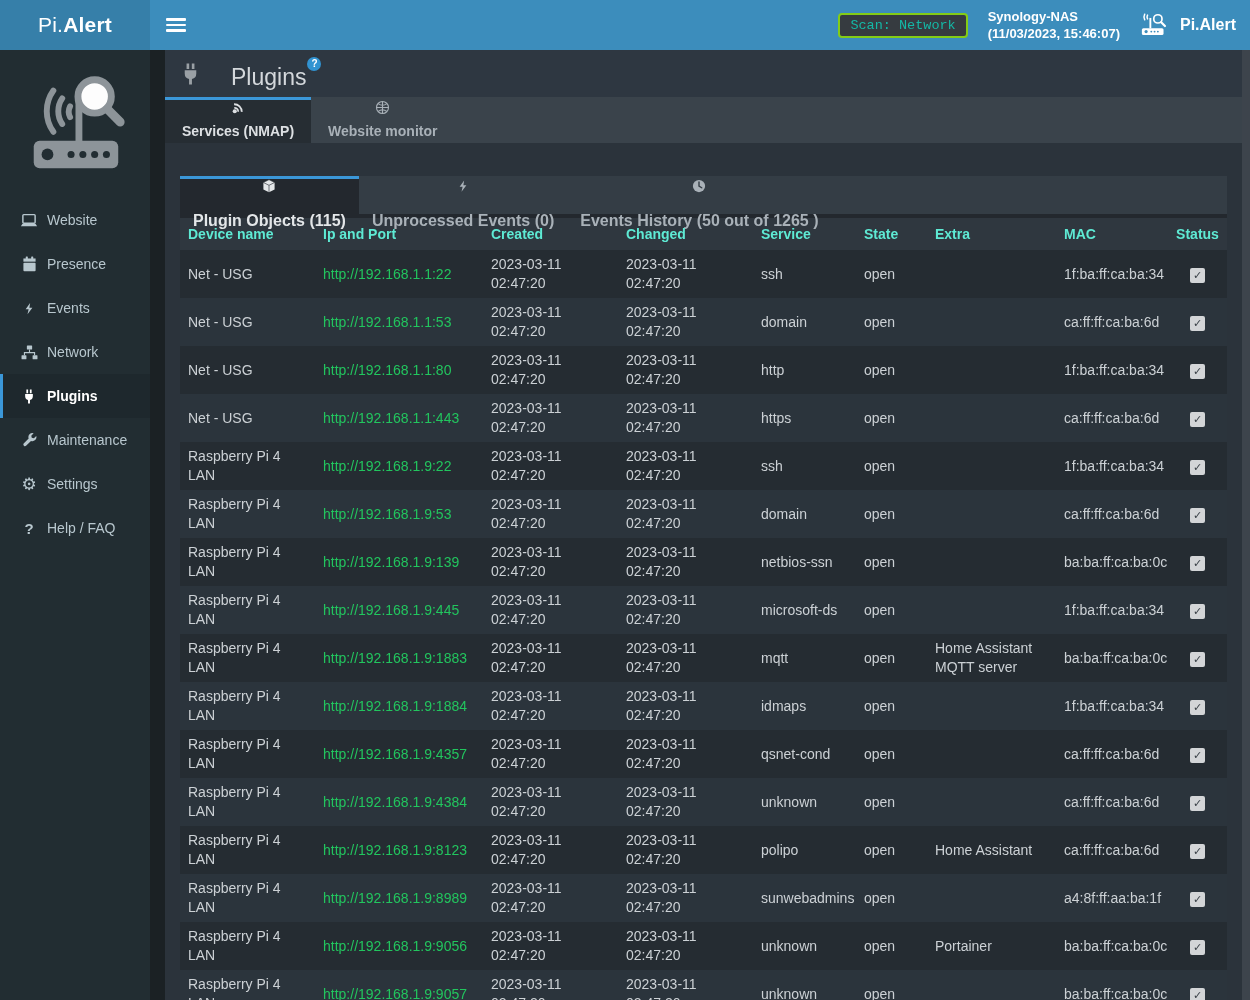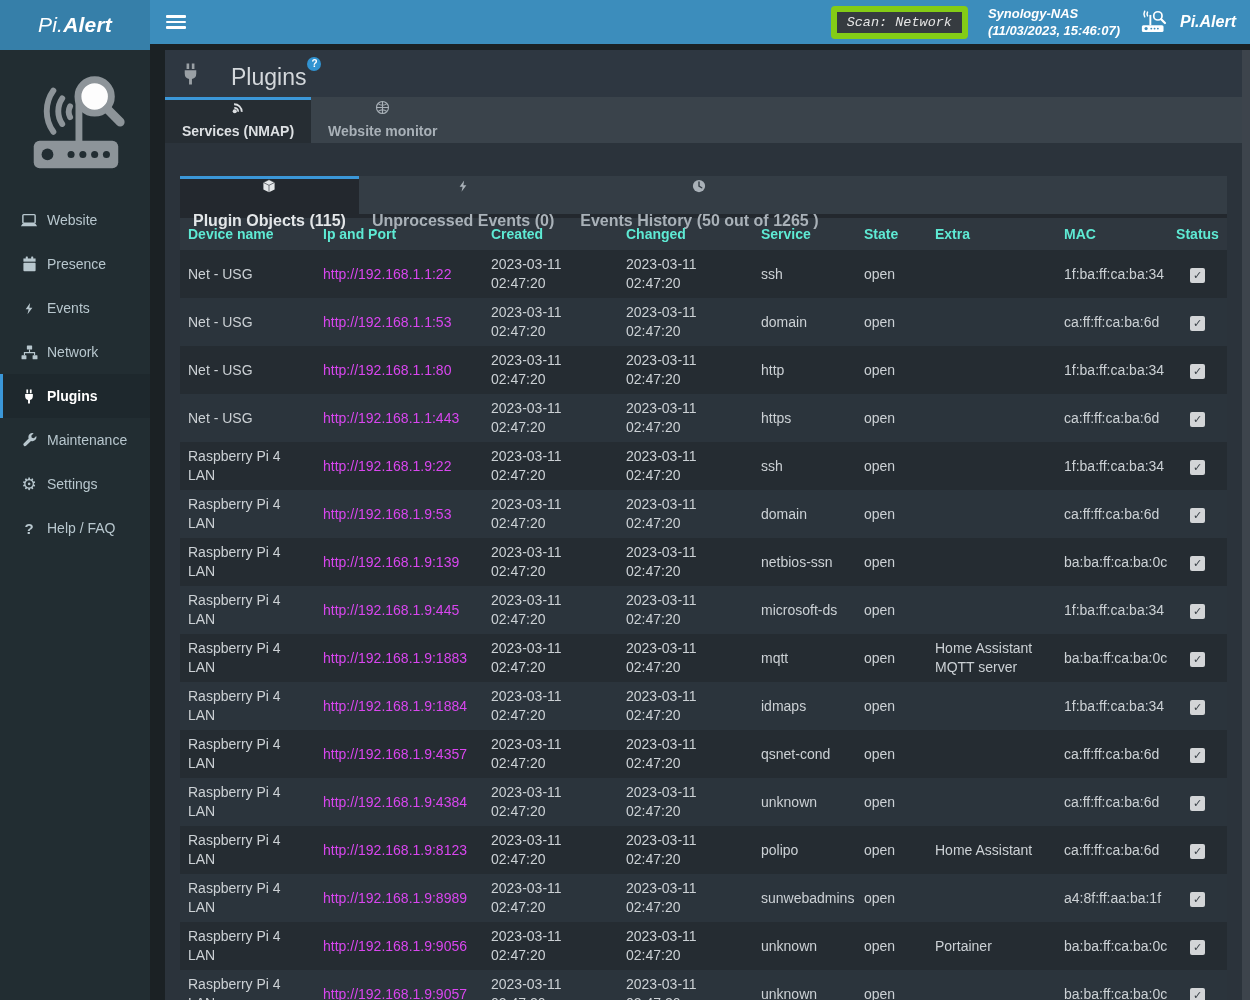--- a/index.html
+++ b/index.html
@@ -3,28 +3,28 @@
 <meta charset="utf-8">
 <style>
   html,body{margin:0;padding:0;}
   body{
     width:1250px;height:1000px;overflow:hidden;position:relative;
     background:#1b2124;
     font-family:"Liberation Sans","DejaVu Sans",sans-serif;
     -webkit-font-smoothing:antialiased;
   }
   
-  .navbar{position:absolute;left:0;top:0;width:1250px;height:44px;background:#3c8dbc;display:flex;z-index:5;font-style:italic;}
+  .navbar{position:absolute;left:0;top:0;width:1250px;height:50px;background:#3c8dbc;display:flex;z-index:5;}
   .logo{width:150px;height:50px;background:#367fa9;color:#fff;font-size:21px;display:flex;align-items:center;justify-content:center;cursor:pointer;letter-spacing:.2px;}
   .logo .bold{font-weight:700;}
   .nav-rest{flex:1;display:flex;align-items:center;padding:0 14px 0 16px;}
   .hamburger{width:20px;display:flex;flex-direction:column;gap:3px;cursor:pointer;}
   .hamburger i{display:block;height:2.5px;background:#fff;border-radius:1px;}
   .nav-right{margin-left:auto;display:flex;align-items:center;gap:20px;}
-  .scan-badge{font-family:"Liberation Mono","DejaVu Sans Mono",monospace;font-size:13.5px;color:#e5e5e5;background:#363b40;border:6px solid #84cc16;border-radius:4px;padding:3px 10px;}
+  .scan-badge{font-family:"Liberation Mono","DejaVu Sans Mono",monospace;font-size:13.5px;color:#14b8a6;background:#363b40;border:2px solid #84cc16;border-radius:4px;padding:3px 10px;}
   .host-info{color:#fff;font-size:13px;font-weight:700;line-height:17px;}
   .brand{display:flex;align-items:center;gap:8px;color:#fff;font-size:16px;font-weight:700;}
   
   .sidebar{position:absolute;left:0;top:50px;width:150px;height:950px;background:#222d32;}
   .side-logo{padding:16px 0 6px;display:flex;justify-content:center;}
   ul.menu{list-style:none;margin:14px 0 0;padding:0;}
   ul.menu li{height:44px;display:flex;align-items:center;color:#b8c7ce;font-size:14px;cursor:pointer;border-left:3px solid transparent;padding-left:15px;box-sizing:border-box;}
   ul.menu li.active{background:#1e282d;color:#fff;border-left-color:#3b97d8;font-weight:600;}
   ul.menu .icon{width:22px;display:inline-flex;justify-content:center;align-items:center;margin-right:7px;flex:none;}
   ul.menu .gchar{font-family:"DejaVu Sans",sans-serif;font-size:17px;line-height:16px;}
@@ -43,21 +43,21 @@
   .inner-tabs .tab{font-size:16px;padding:0 13px;gap:19px;}
   .inner-tabs .tab.active{background:#23282e;color:#e3e6e8;border-top-color:#3b97d8;}
   .inner-pane{background:#23282e;padding-top:4px;height:811px;}
   
   table{width:100%;border-collapse:collapse;table-layout:fixed;font-size:14px;color:#ccd1d5;}
   thead th{background:#2f373f;color:#5eead4;font-weight:700;text-align:left;height:32px;padding:0 8px;cursor:pointer;overflow:hidden;}
   tbody td{padding:5px 8px;line-height:19px;vertical-align:middle;overflow:hidden;}
   tbody tr{cursor:pointer;}
   tbody tr:nth-child(odd){background:#252c32;}
   tbody tr:nth-child(even){background:#2b343c;}
-  a.port-link{color:#d946ef;text-decoration:none;cursor:pointer;}
+  a.port-link{color:#22c55e;text-decoration:none;cursor:pointer;}
   .c-status,th.th-status{text-align:center;}
   .cb{display:inline-block;width:15px;height:15px;background:#d3d5d7;border-radius:2px;color:#3a4147;font-size:11px;line-height:15px;font-weight:700;text-align:center;cursor:pointer;}
   
   .scrollbar{position:absolute;right:0;top:50px;width:8px;height:950px;background:#3d444c;cursor:pointer;}
   svg{display:block;}
 </style>
 </head>
 <body>
 
 <div class="navbar">

